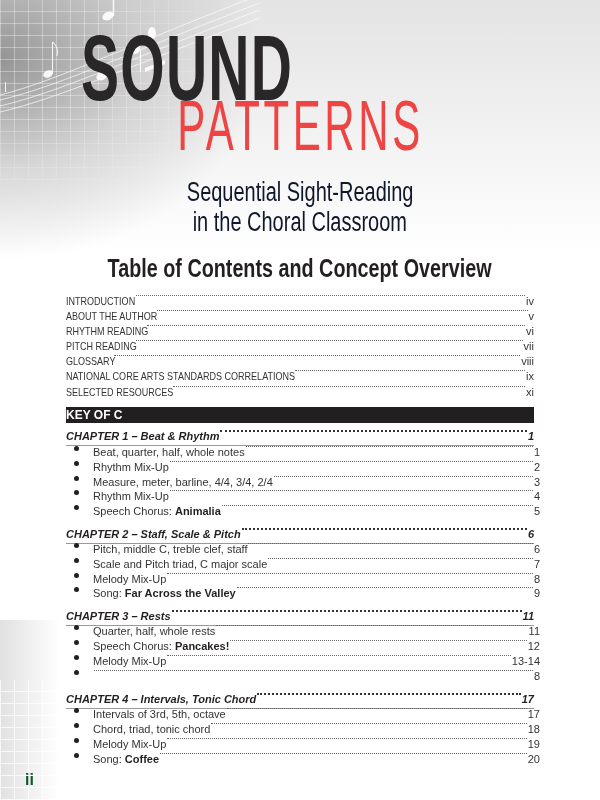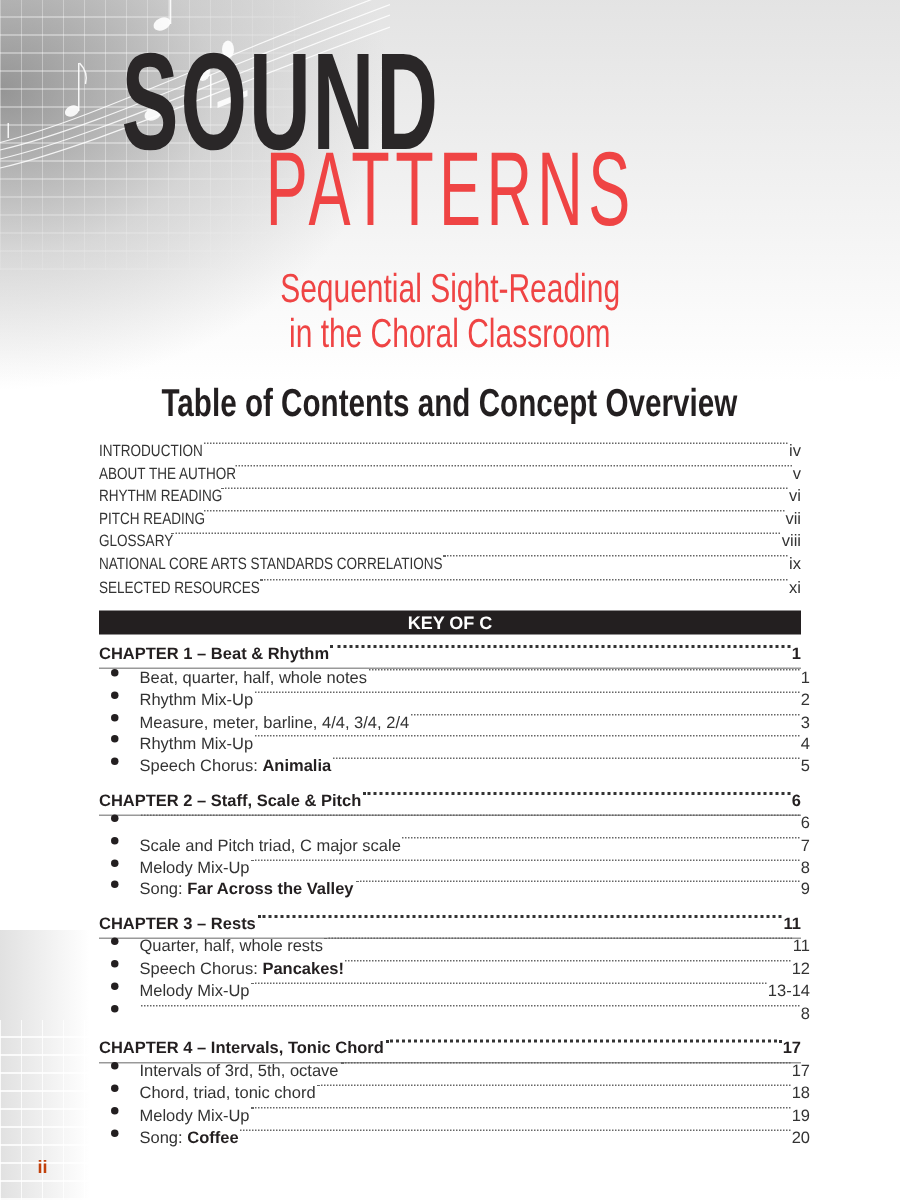--- a/index.html
+++ b/index.html
@@ -44,21 +44,21 @@
     }
     .title-main span { transform: scaleX(0.62); }
     .title-sub {
       position: absolute; left: 0; top: 91px; width: 600px; text-align: center;
       font-family: "Liberation Sans", sans-serif; font-weight: normal;
       font-size: 70px; line-height: 70px; color: #ef4444; letter-spacing: 6px;
     }
     .title-sub span { transform: scaleX(0.6); }
     .subtitle {
       position: absolute; left: 0; width: 600px; text-align: center;
-      font-size: 27px; line-height: 30px; color: #ef4444;
+      font-size: 27px; line-height: 30px; color: #0f172a;
     }
     .subtitle span { transform: scaleX(0.74); }
     .subtitle.l1 { top: 177px; }
     .subtitle.l2 { top: 207px; text-align: center; }
 
     .toc-heading {
       position: absolute; left: 0; top: 252px; width: 600px; text-align: center;
       font-weight: bold; font-size: 26px; line-height: 32px; color: #231f20;
     }
     .toc-heading span { transform: scaleX(0.76); }
@@ -68,39 +68,39 @@
       display: flex; align-items: flex-start; font-size: 11px; line-height: 13px;
       color: #333;
     }
     .row .lbl { white-space: nowrap; display: inline-block; transform-origin: left bottom; }
     .row .leader {
       flex: 1; border-bottom: 1px dotted #666; margin: 0 1px 3px 1px; height: 1px;
     }
     .row .pg { white-space: nowrap; }
     .front .lbl { transform: scaleX(0.82); text-transform: uppercase; }
 
-    .chapter { font-weight: bold; color: #231f20; }
+    .chapter { font-weight: bold; color: #231f20; font-style: italic; }
     .chapter .leader { border-bottom: 2px dotted #333; margin-bottom: 3px; }
     .chapter::after {
       content: ""; position: absolute; left: 0; right: 0; bottom: -2px; height: 1px; background: #999;
     }
     .item { left: 72px; }
     .item .bullet {
       width: 5px; height: 5px; border-radius: 50%; background: #231f20;
       margin: 0 14px 4px 2px; flex: none;
     }
     .item .lbl b { font-weight: bold; color: #231f20; }
 
     .key-bar {
       position: absolute; left: 66px; top: 407px; width: 468px; height: 16px;
-      background: #231f20; color: #fff; text-align: center;
+      background: #231f20; color: #fff; 
       font-weight: bold; font-size: 12px; line-height: 16px;
     }
     .page-num {
-      position: absolute; left: 25px; top: 771px; font-weight: bold; font-size: 12px; color: #c2410c;
+      position: absolute; left: 25px; top: 771px; font-weight: bold; font-size: 16px; color: #14532d;
     }
   </style>
 </head>
 <body>
 
 <div class="bg-top"></div>
 <div class="bg-grid-top"></div>
 <div class="bg-bottom"></div>
 <div class="bg-grid-bottom"></div>
 
@@ -207,20 +207,21 @@
   <span class="pg">5</span>
 </div>
 
 <div class="row chapter" style="top:528px">
   <span class="lbl">CHAPTER 2 – Staff, Scale &amp; Pitch</span>
   <span class="leader"></span>
   <span class="pg">6</span>
 </div>
 <div class="row item" style="top:543px">
   <span class="bullet"></span>
+  <span class="lbl"><span>Pitch, middle C, treble clef, staff</span><b></b></span>
   <span class="leader"></span>
   <span class="pg">6</span>
 </div>
 <div class="row item" style="top:558px">
   <span class="bullet"></span>
   <span class="lbl"><span>Scale and Pitch triad, C major scale</span><b></b></span>
   <span class="leader"></span>
   <span class="pg">7</span>
 </div>
 <div class="row item" style="top:573px">

